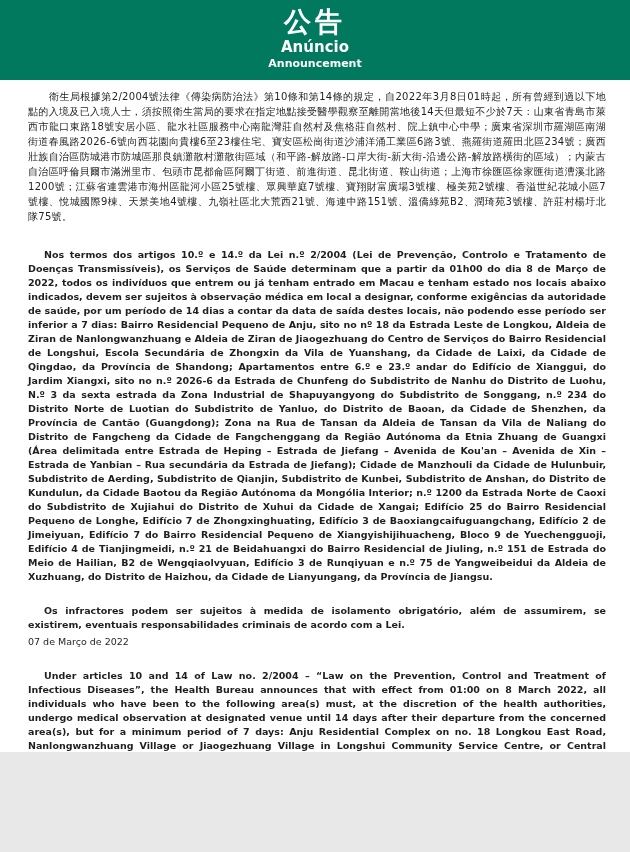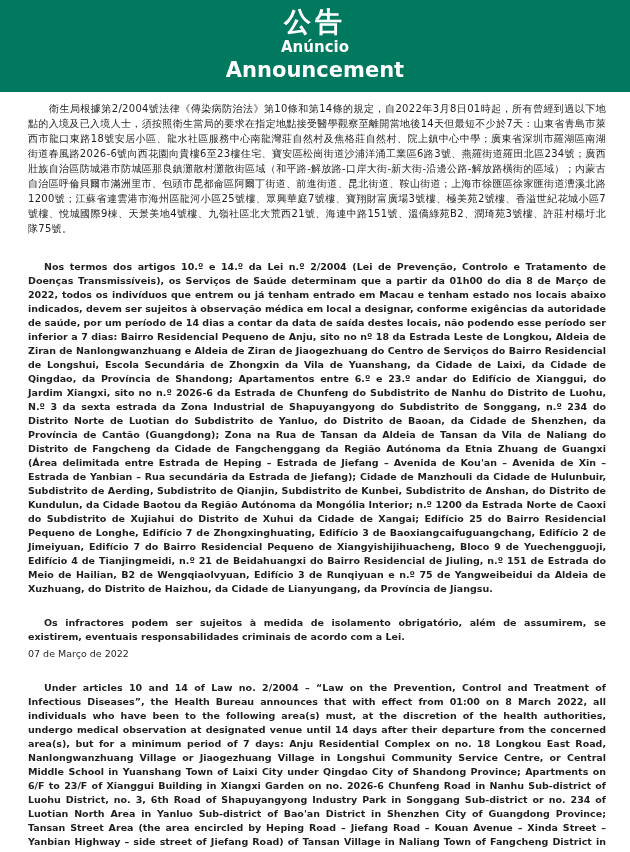--- a/index.html
+++ b/index.html
@@ -1,28 +1,28 @@
 <!DOCTYPE html>
 <html><head>
 <meta charset="utf-8">
 <style>
   * { margin:0; padding:0; box-sizing:border-box; }
   html,body { background:#e8e8e8; }
   body { font-family:"DejaVu Sans","Liberation Sans",sans-serif; }
   .page {
-    width:630px; height:852px; margin:0 auto; background:#ffffff;
+    width:630px; height:752px; margin:0 auto; background:#ffffff;
     display:flex; flex-direction:column; overflow:hidden;
   }
   .header {
     background:#00795f; color:#ffffff; text-align:center;
     padding:6px 0 9px;
   }
   .header .title-zh { font-size:27px; font-weight:bold; line-height:1.2; letter-spacing:4px; }
   .header .title-pt { font-size:15px; font-weight:bold; line-height:1.25; }
-  .header .title-en { font-size:21px; font-weight:bold; line-height:1.25; }
+  .header .title-en { font-size:11px; font-weight:bold; line-height:1.25; }
   .content { flex:1; padding:9px 24px 0 28px; color:#1f1f1f; }
   .para-zh {
     font-size:10px; line-height:15px; text-align:justify;
     text-indent:21px; letter-spacing:0.3px;
   }
   .date-zh { font-size:10px; margin-top:15px; }
   .para-latin {
     font-size:9.5px; line-height:14px; text-align:justify; text-indent:16px;font-weight:bold;
   }
   .pt-block { margin-top:24px; }

